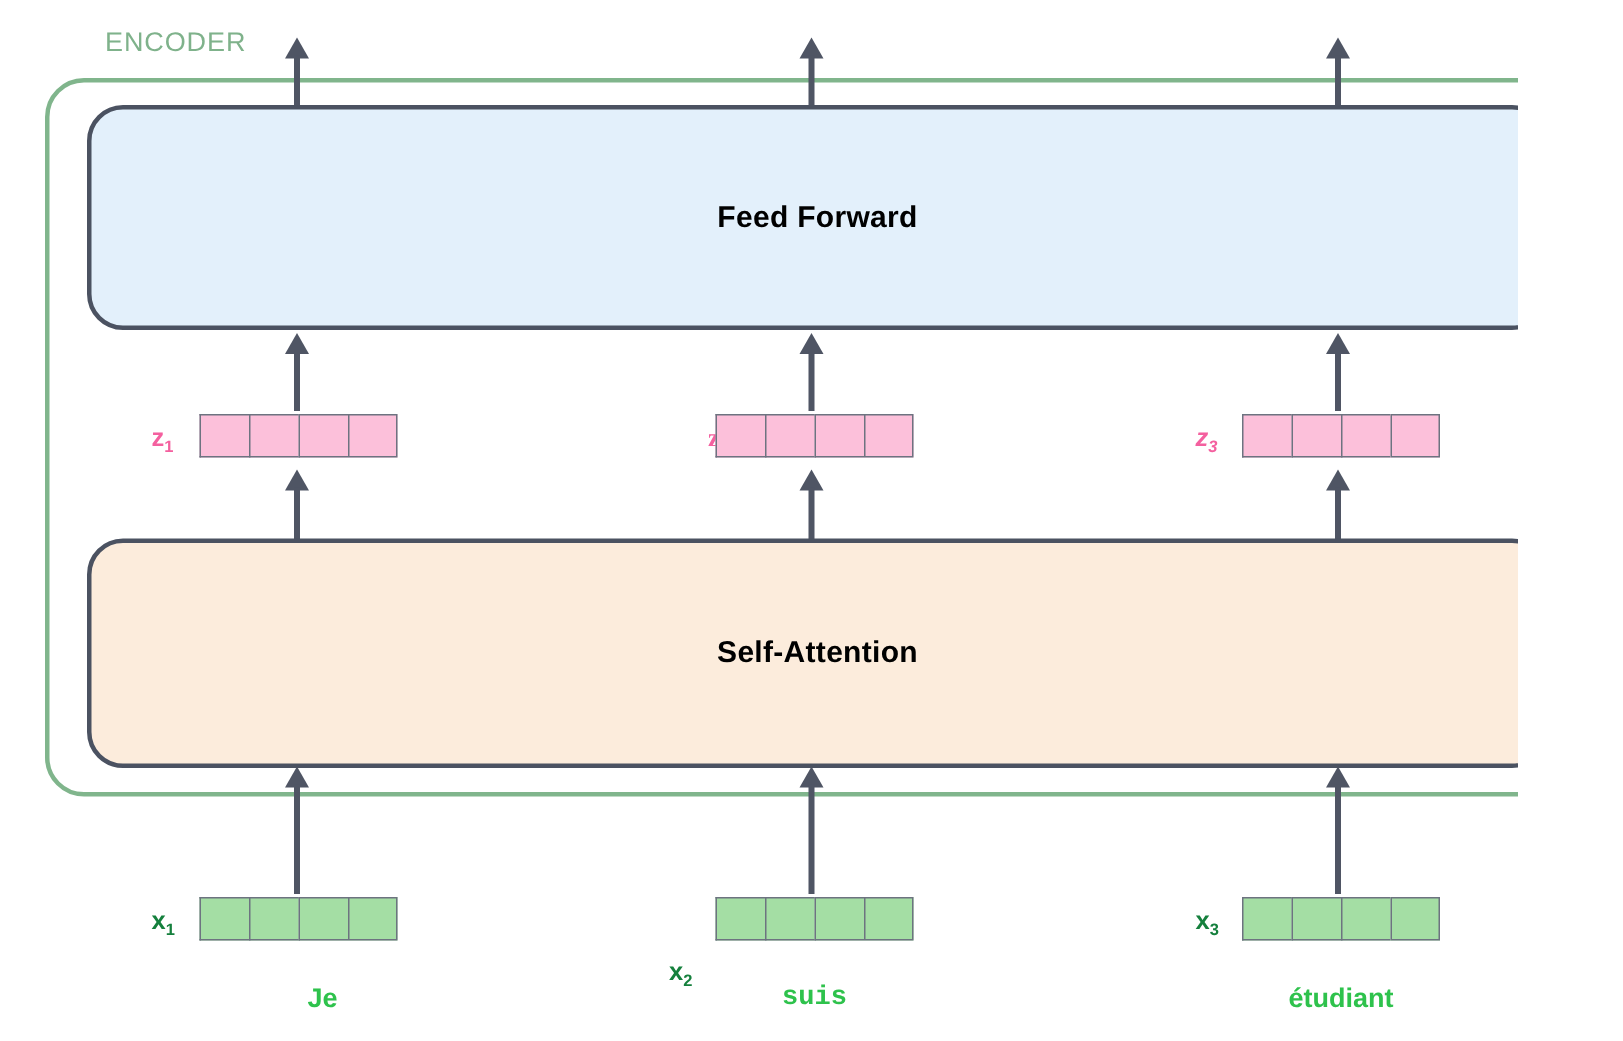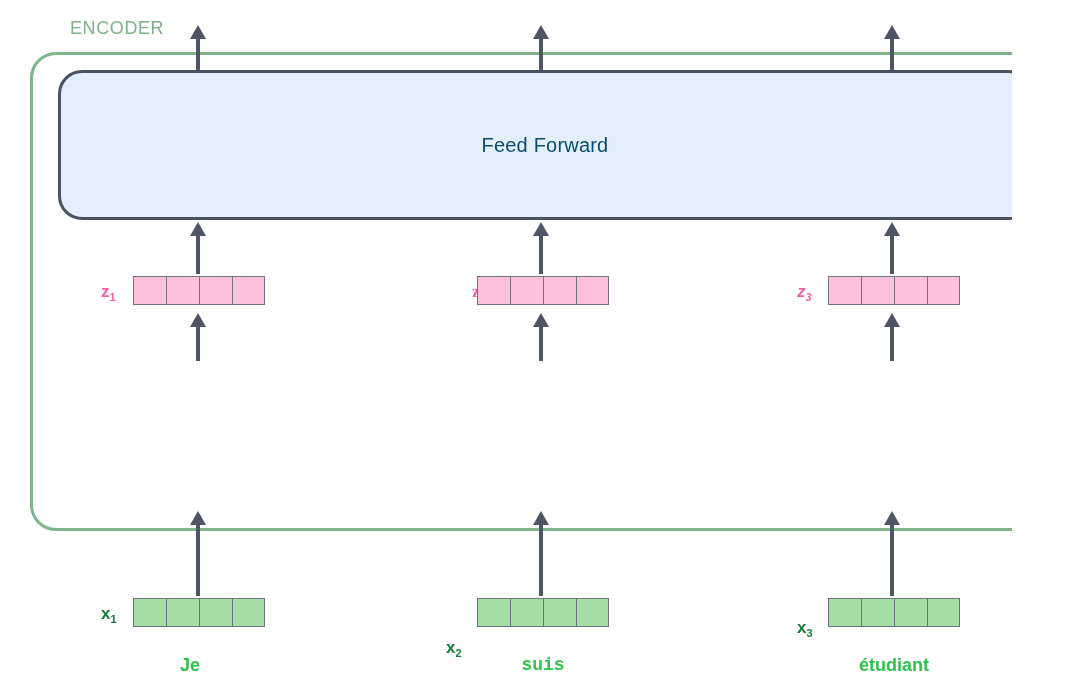--- a/index.html
+++ b/index.html
@@ -46,22 +46,22 @@
     position: absolute;
     box-sizing: border-box;
     border: 3px solid #4b5261;
     border-radius: 24px;
     display: flex;
     align-items: center;
     justify-content: center;
   }
   .block-label {
     font-size: 20px;
-    color: #0c4a6e;
-    font-weight: 400;
+    color: #000000;
+    font-weight: 700;
     letter-spacing: 0.2px;
     text-align: center;
   }
   #ff-block {
     left: 58px;
     top: 70px;
     width: 974px;
     height: 150px;
     background: #e3f0fb;
   }
@@ -214,20 +214,23 @@
   </div>
   <div class="arrow" style="left:533px; top:313px; width:16px; height:48px;">
     <div class="head"></div>
     <div class="shaft" style="top:12px; height:36px;"></div>
   </div>
   <div class="arrow" style="left:884px; top:313px; width:16px; height:48px;">
     <div class="head"></div>
     <div class="shaft" style="top:12px; height:36px;"></div>
   </div>
 
+  <div class="block" id="sa-block">
+    <span class="block-label">Self-Attention</span>
+  </div>
 
   <div class="arrow" style="left:190px; top:511px; width:16px; height:85px;">
     <div class="head"></div>
     <div class="shaft" style="top:12px; height:73px;"></div>
   </div>
   <div class="arrow" style="left:533px; top:511px; width:16px; height:85px;">
     <div class="head"></div>
     <div class="shaft" style="top:12px; height:73px;"></div>
   </div>
   <div class="arrow" style="left:884px; top:511px; width:16px; height:85px;">
@@ -248,27 +251,27 @@
   <div class="vec-tag tag-x" style="left:446px; top:639px;">
     <span>x</span><sub>2</sub>
   </div>
   <div class="vec vec-x" style="left:477px; top:598px;">
     <div class="cell"></div>
     <div class="cell"></div>
     <div class="cell"></div>
     <div class="cell"></div>
   </div>
 
-  <div class="vec-tag tag-x" style="left:797px; top:605px;margin-top:14px;">
+  <div class="vec-tag tag-x" style="left:797px; top:605px;">
     <span>x</span><sub>3</sub>
   </div>
   <div class="vec vec-x" style="left:828px; top:598px;">
     <div class="cell"></div>
     <div class="cell"></div>
     <div class="cell"></div>
     <div class="cell"></div>
   </div>
 
-  <div class="word" style="left:190px; top:655px;">Je</div>
+  <div class="word" style="left:215px; top:655px;">Je</div>
   <div class="word" style="left:543px; top:655px;font-family:Liberation Mono, monospace;">suis</div>
   <div class="word" style="left:894px; top:655px;">étudiant</div>
 
 </div>
 
 </body></html>

